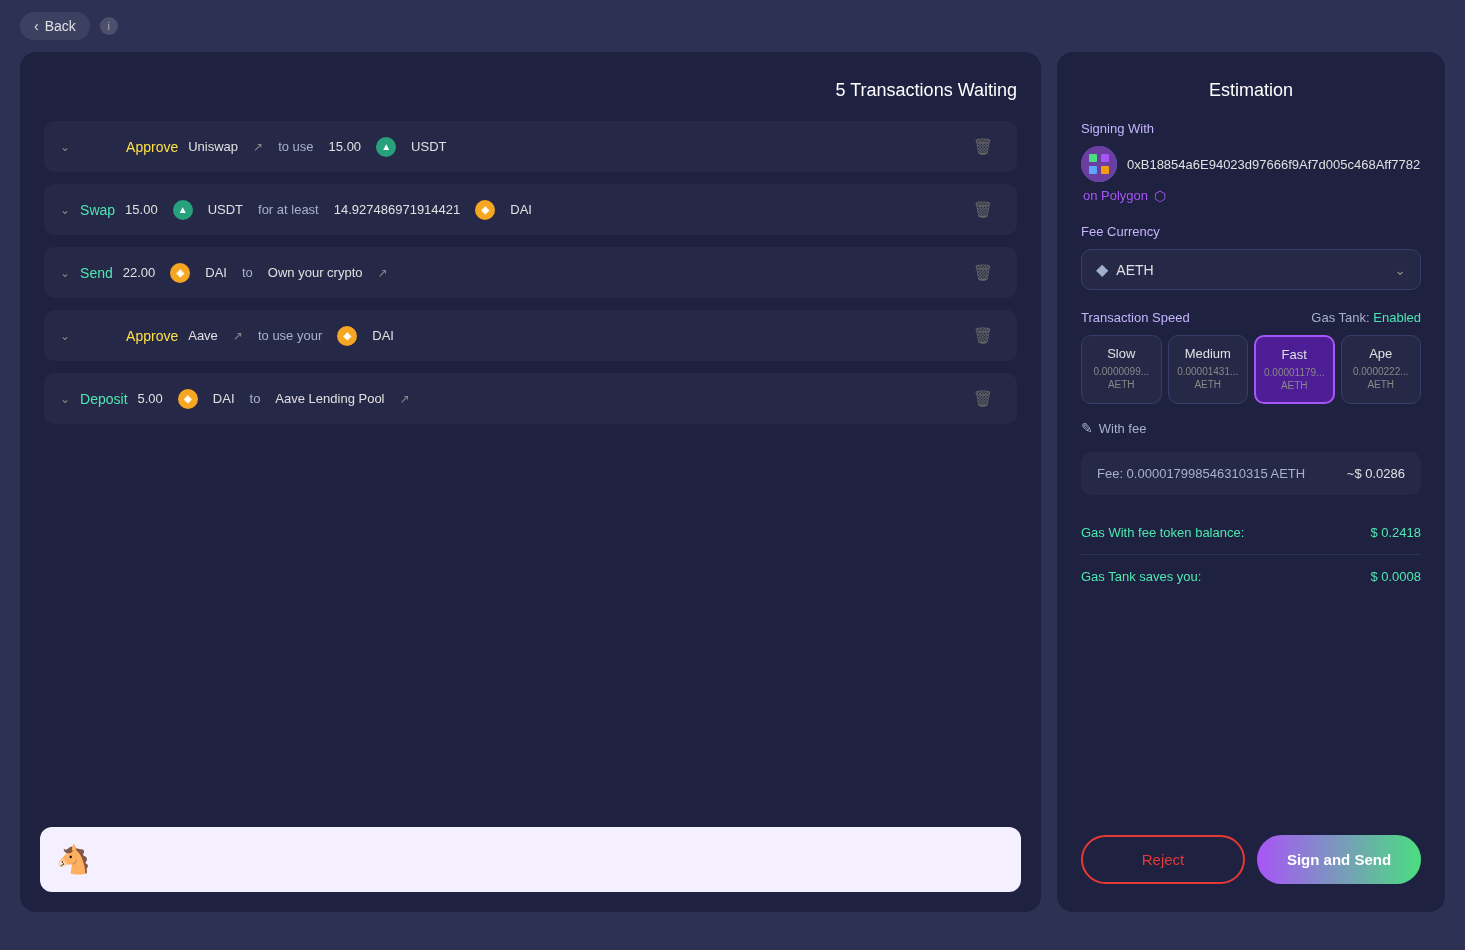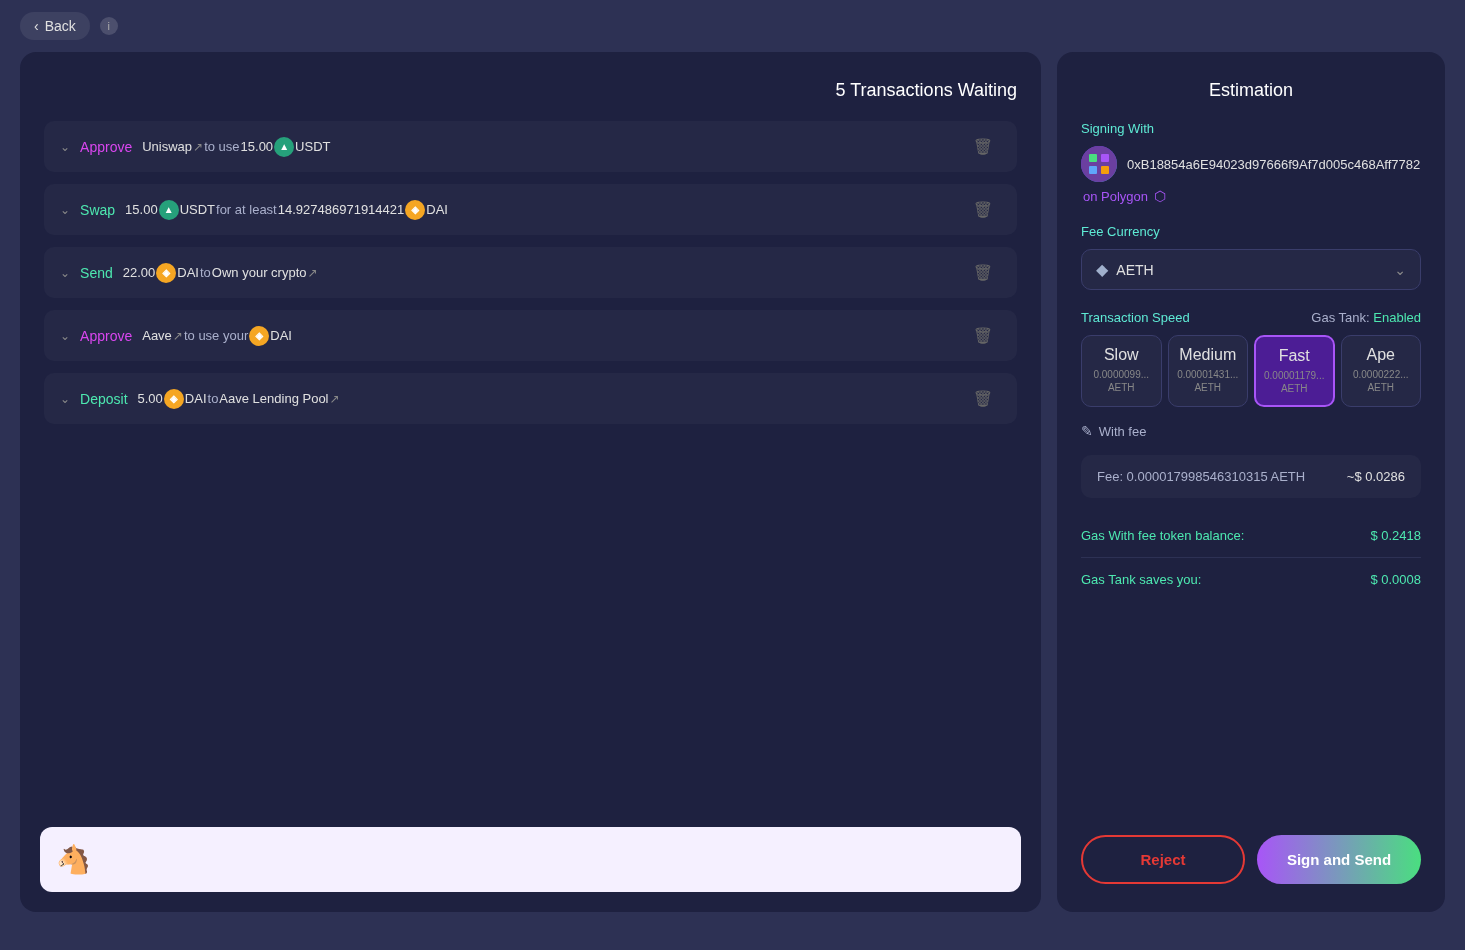--- a/index.html
+++ b/index.html
@@ -91,31 +91,31 @@
     }
     .chevron-down {
       color: #888;
       font-size: 12px;
       cursor: pointer;
     }
     .tx-action {
       font-size: 14px;
       font-weight: 500;
     }
-    .tx-action.approve { color: #d946ef; }
+    .tx-action.approve { color: #fde047; margin-left: 46px; }
     .tx-action.swap { color: #4de8b0; }
     .tx-action.send { color: #4de8b0; }
     .tx-action.deposit { color: #4de8b0; }
 
     .tx-text {
       font-size: 13px;
       color: #aab0cc;
       display: flex;
       align-items: center;
-      gap: 1px;
+      gap: 15px;
       flex-wrap: wrap;
     }
     .tx-text .label {
       color: #aab0cc;
     }
     .tx-text .value {
       color: #e0e0e0;
       font-weight: 500;
     }
     .tx-text .secondary {
@@ -195,21 +195,21 @@
     .estimation-title {
       text-align: center;
       font-size: 18px;
       font-weight: 500;
       color: #ffffff;
       margin-bottom: 20px;
     }
 
     .section-label {
       font-size: 13px;
-      color: #5eead4;
+      color: #c4b5fd;
       margin-bottom: 10px;
     }
 
     
     .signing-with {
       display: flex;
       align-items: center;
       gap: 10px;
       margin-bottom: 6px;
     }
@@ -225,21 +225,20 @@
       flex-shrink: 0;
     }
     .wallet-address {
       font-size: 13px;
       color: #e0e0e0;
       font-family: Liberation Sans, sans-serif;
       word-break: break-all;
     }
     .on-polygon {
       display: flex;
-      align-items: center;
       gap: 6px;
       margin-bottom: 20px;
       margin-left: 2px;
     }
     .polygon-text {
       color: #a855f7;
       font-size: 13px;
     }
     .polygon-icon {
       color: #a855f7;
@@ -308,21 +307,21 @@
       padding: 10px 6px;
       text-align: center;
       cursor: pointer;
       color: #e0e0e0;
     }
     .speed-btn.active {
       border: 2px solid #a855f7;
       background: #4c1d95;
     }
     .speed-btn-name {
-      font-size: 16px;
+      font-size: 13px;
       color: #e0e0e0;
       margin-bottom: 4px;
     }
     .speed-btn-value {
       font-size: 10px;
       color: #888;
       line-height: 1.3;
     }
 
     
@@ -384,21 +383,21 @@
       grid-template-columns: 1fr 1fr;
       gap: 12px;
       margin-top: auto;
     }
     .reject-btn {
       background: transparent;
       border: 2px solid #e53935;
       border-radius: 30px;
       color: #e53935;
       font-size: 15px;
-      font-weight: 700;
+      font-weight: 400;
       padding: 14px;
       cursor: pointer;
     }
     .sign-btn {
       background: linear-gradient(90deg, #a855f7, #4ade80);
       border: none;
       border-radius: 30px;
       color: white;
       font-size: 15px;
       font-weight: 600;

